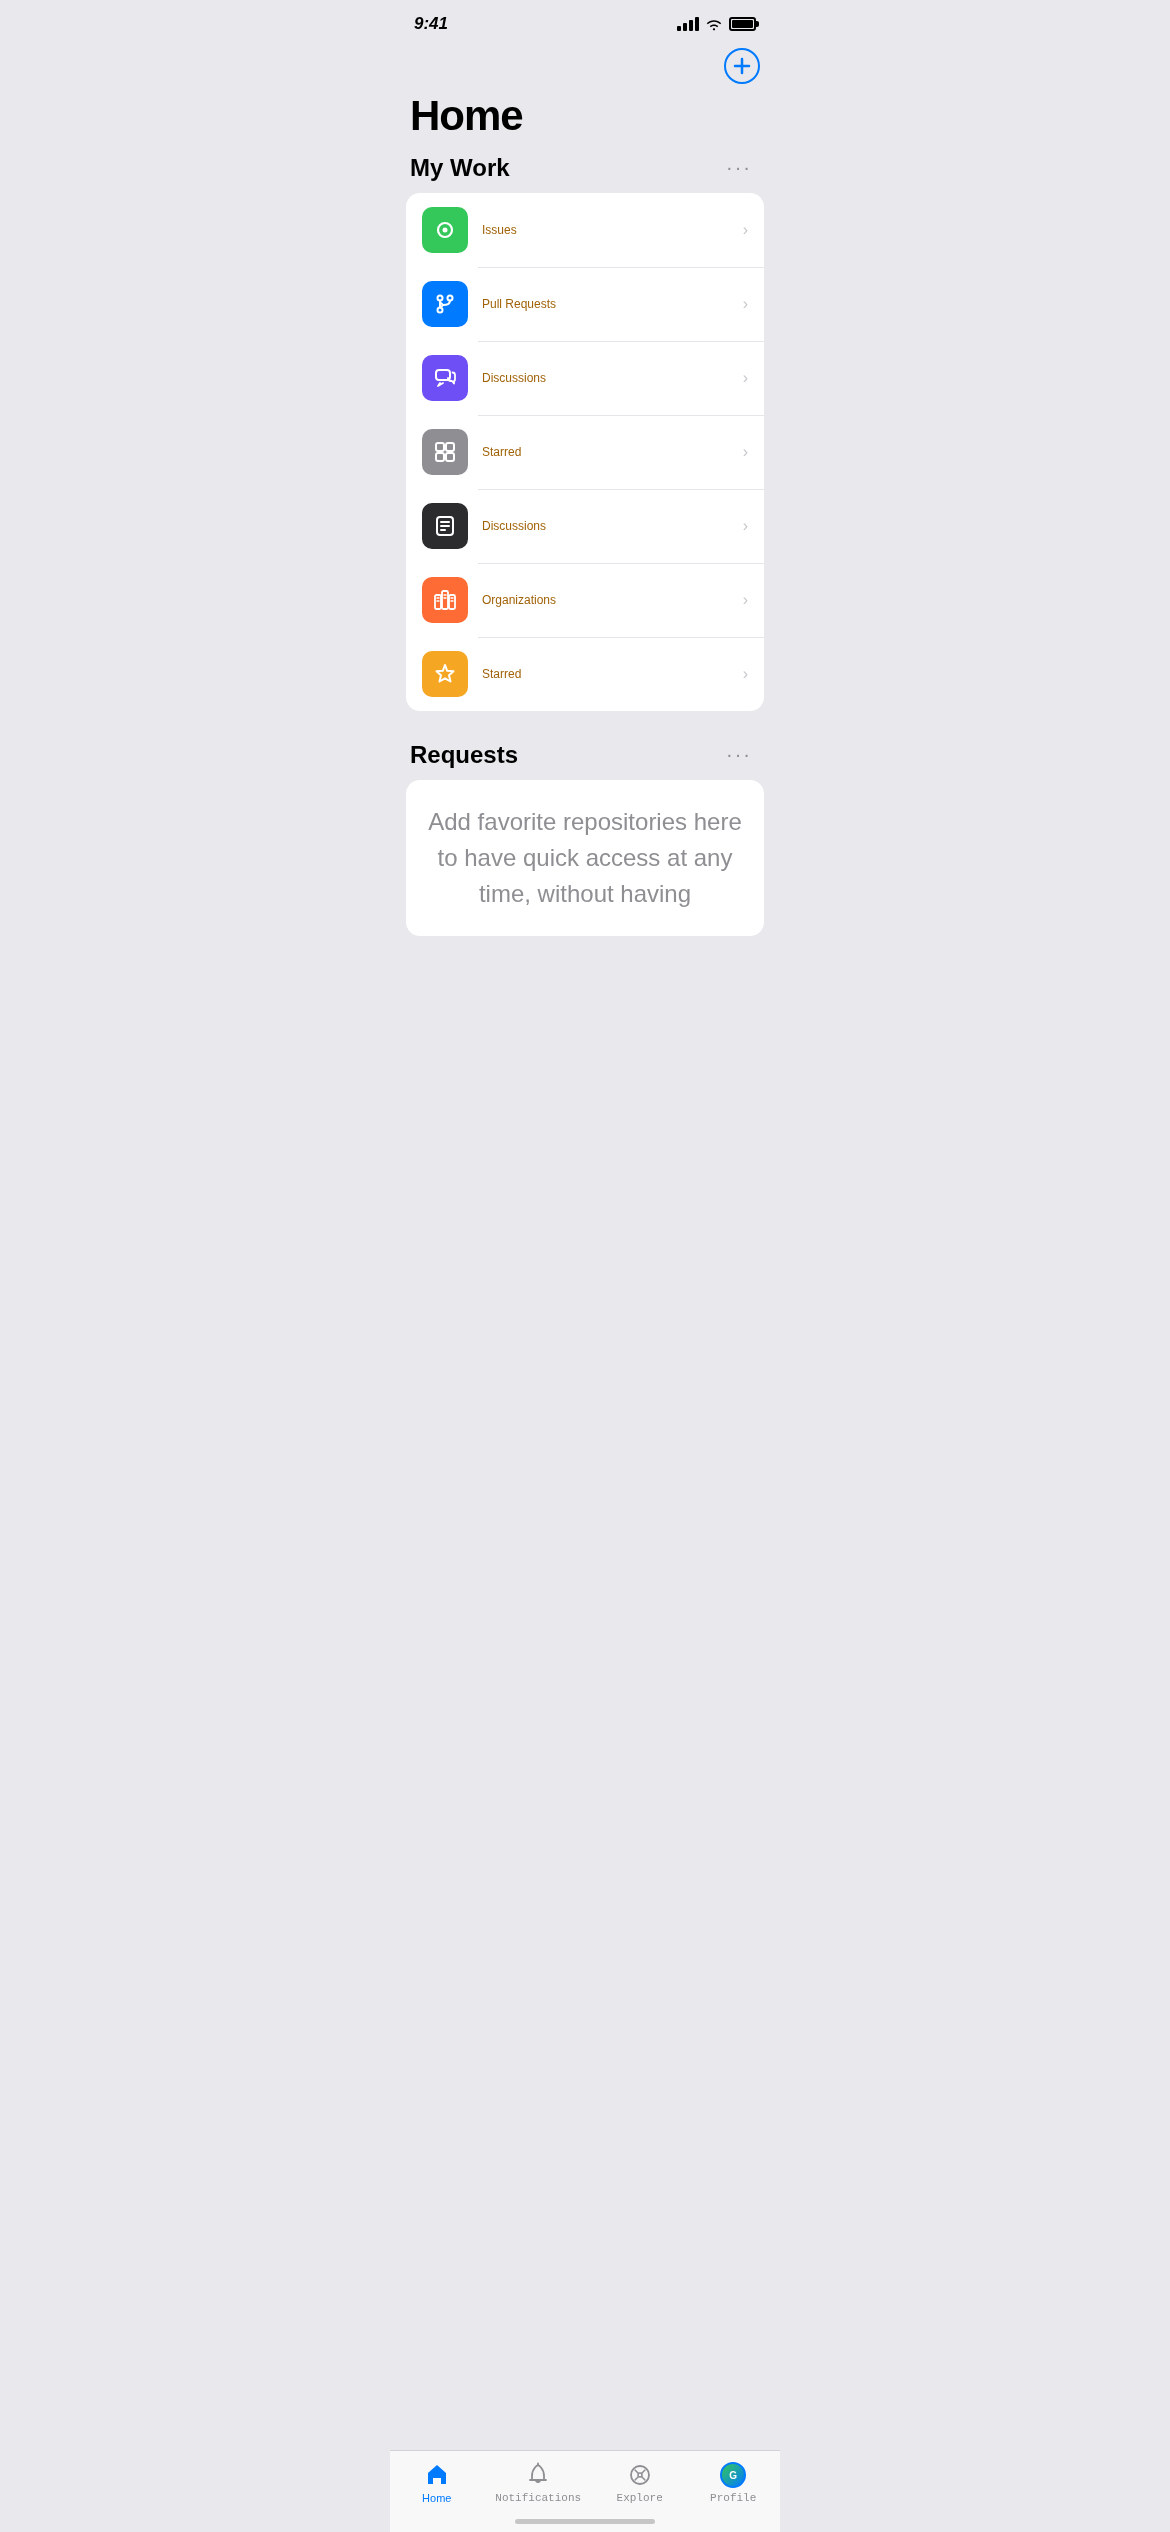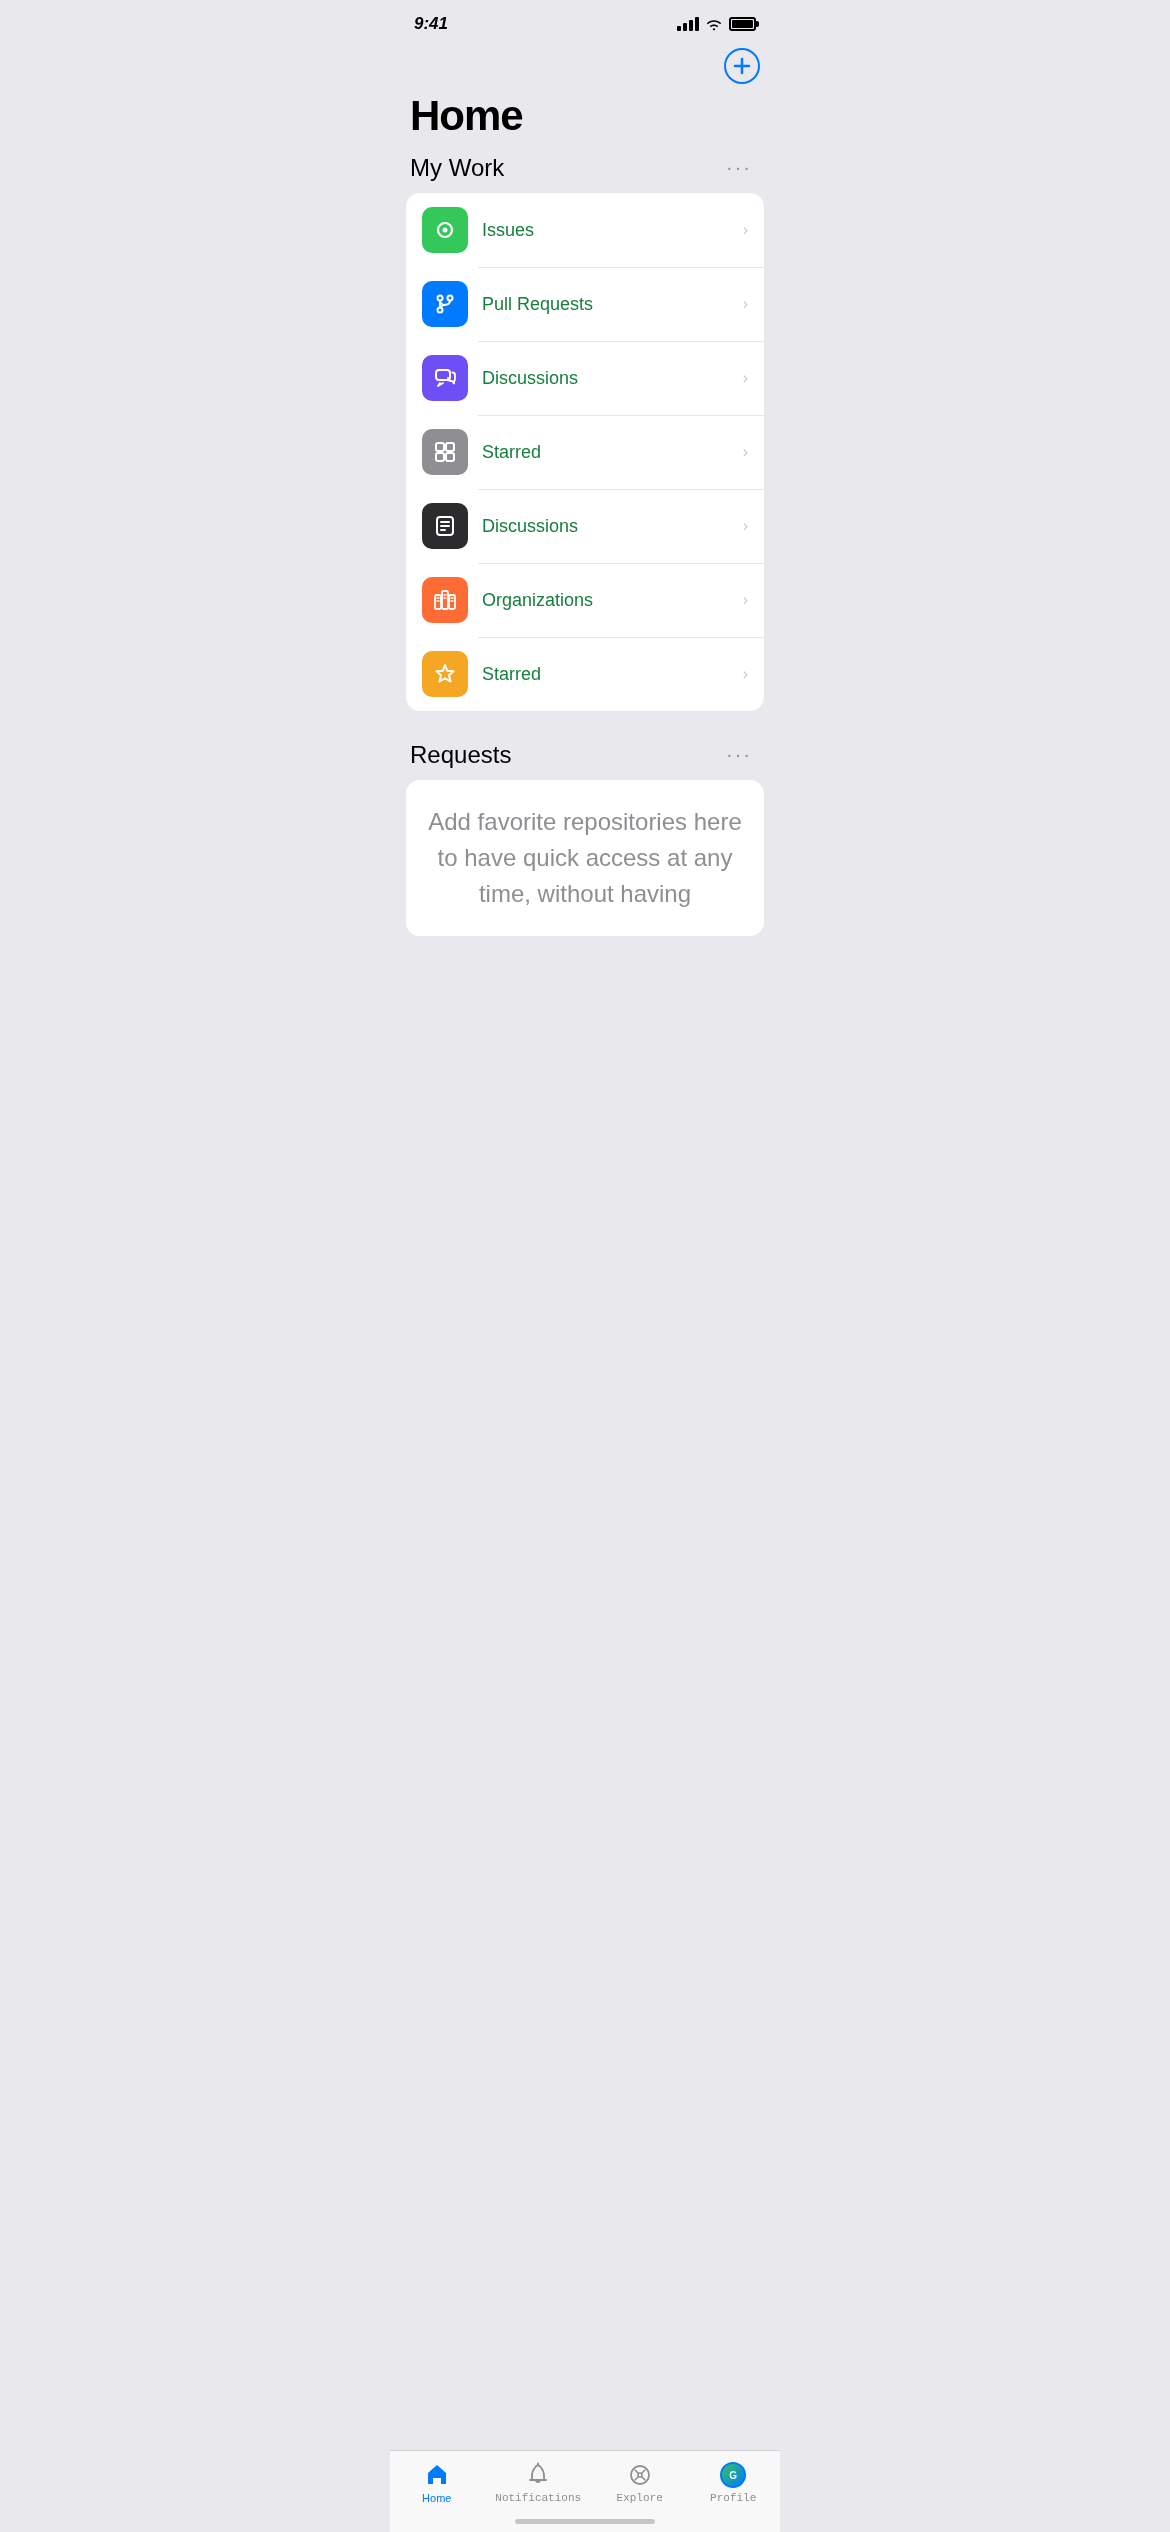--- a/index.html
+++ b/index.html
@@ -135,21 +135,21 @@
 
     
     .section-header {
       display: flex;
       justify-content: space-between;
       align-items: center;
       padding: 0 20px 10px;
     }
     .section-title {
       font-size: 24px;
-      font-weight: 400;
+      font-weight: 700;
       color: #000;
     }
     .more-button {
       background: none;
       border: none;
       cursor: pointer;
       color: #8e8e93;
       font-size: 20px;
       letter-spacing: 2px;
       padding: 4px 8px;
@@ -186,22 +186,22 @@
       align-items: center;
       justify-content: center;
       margin-right: 14px;
       flex-shrink: 0;
     }
     .item-icon svg {
       color: #fff;
     }
     .item-label {
       flex: 1;
-      font-size: 18px;
-      color: #15803d;
+      font-size: 12px;
+      color: #a16207;
     }
     .chevron {
       color: #c7c7cc;
       font-size: 16px;
     }
 
     
     .icon-green { background: #34c759; }
     .icon-blue { background: #007aff; }
     .icon-purple { background: #6e4ef5; }

